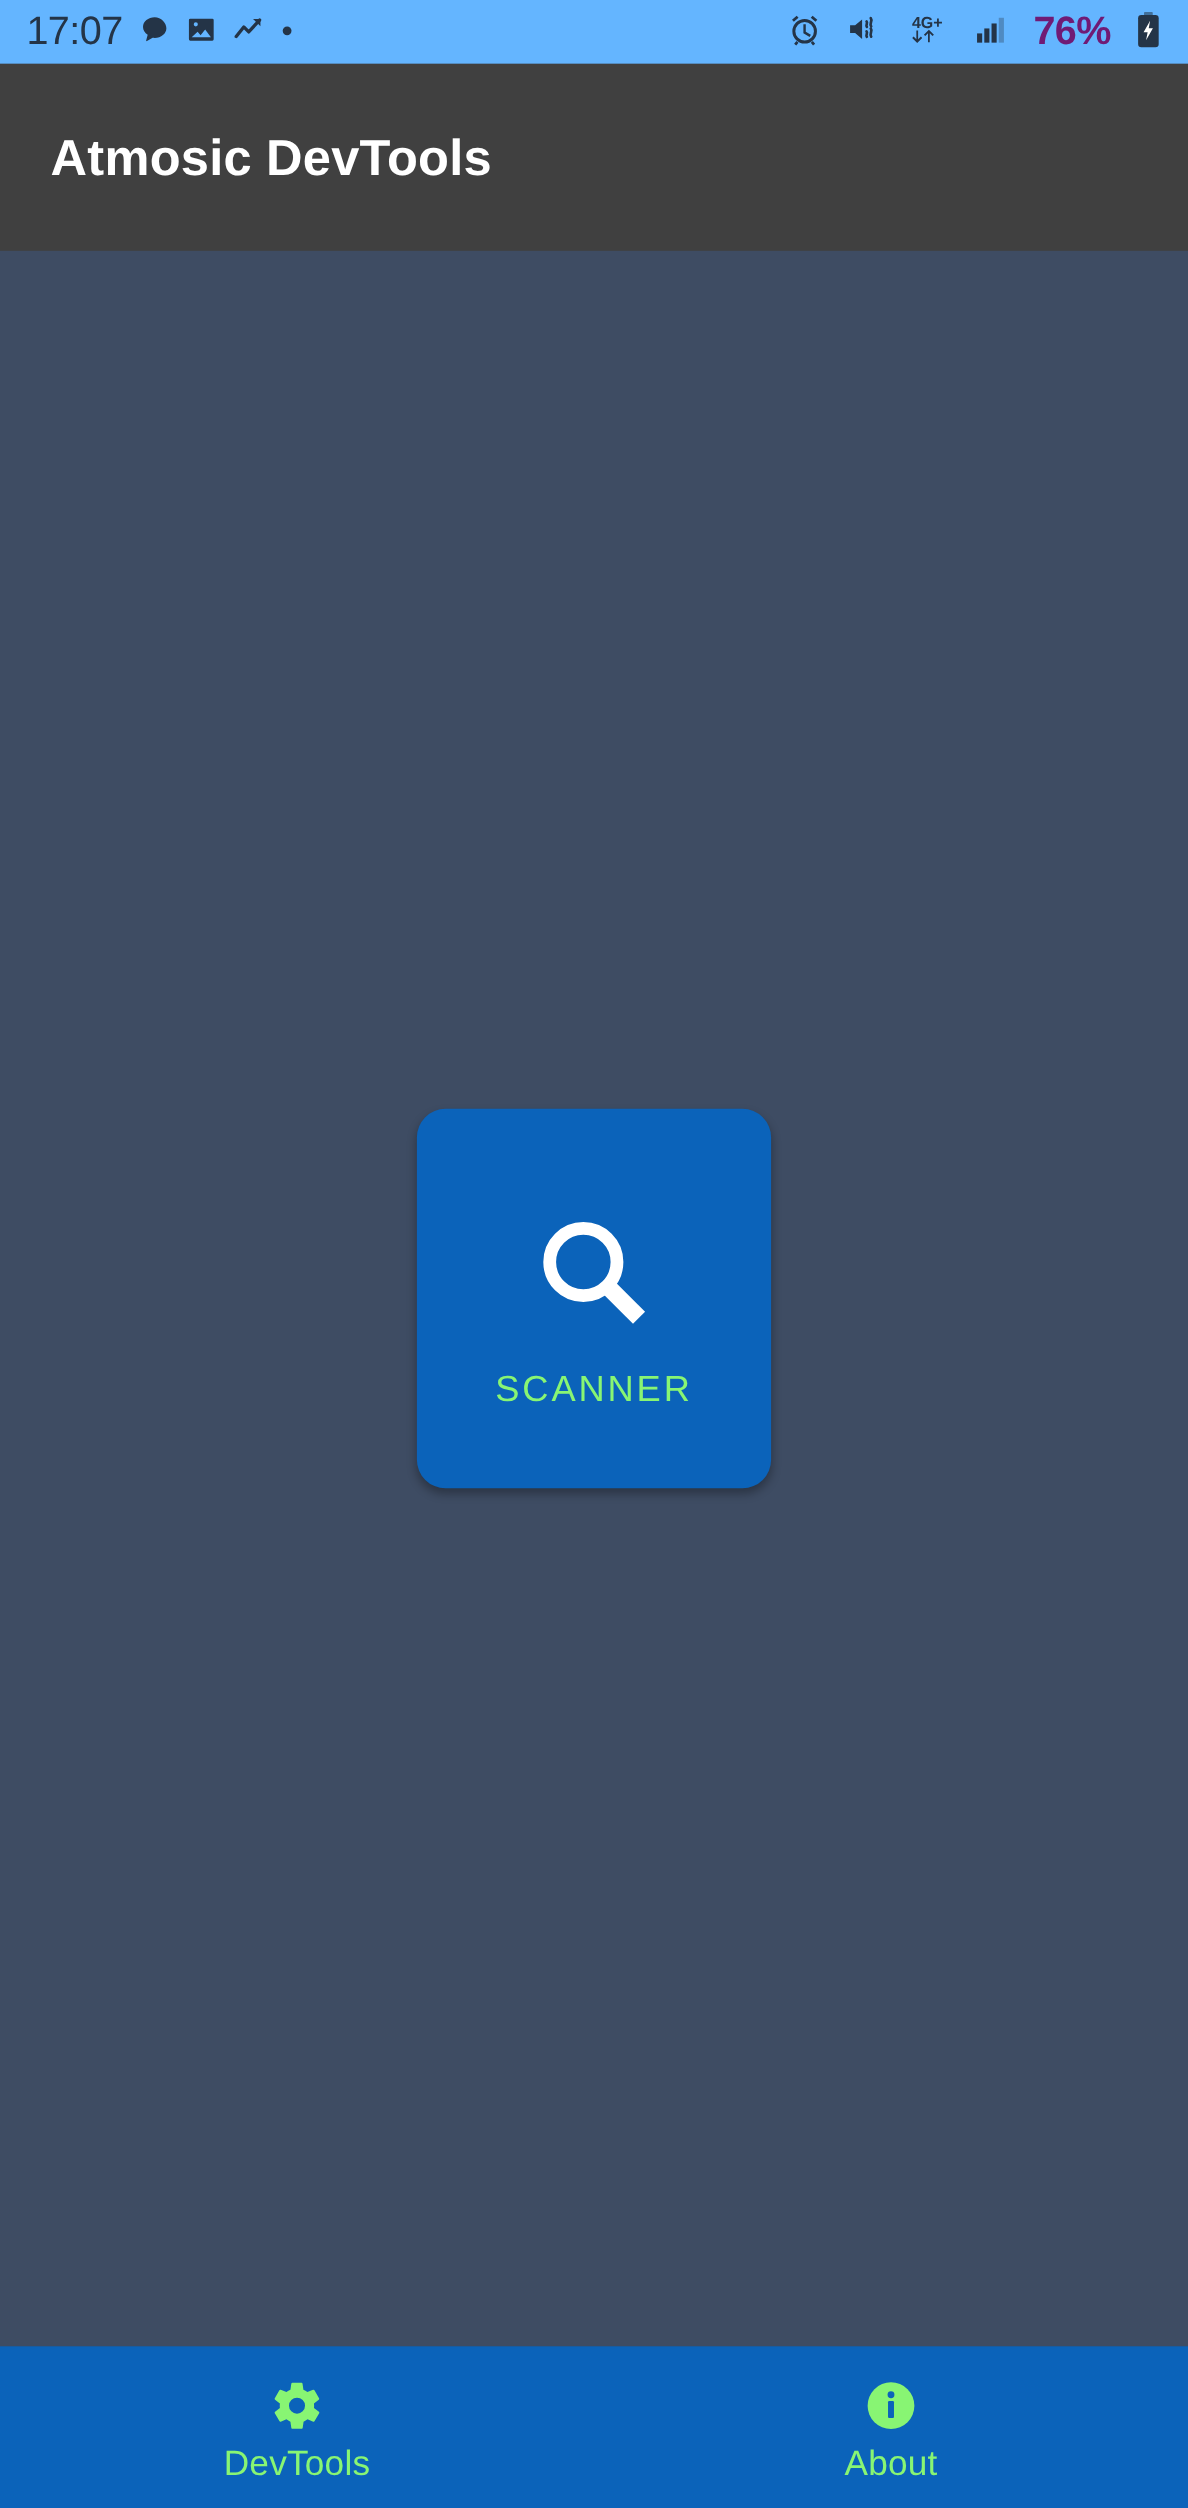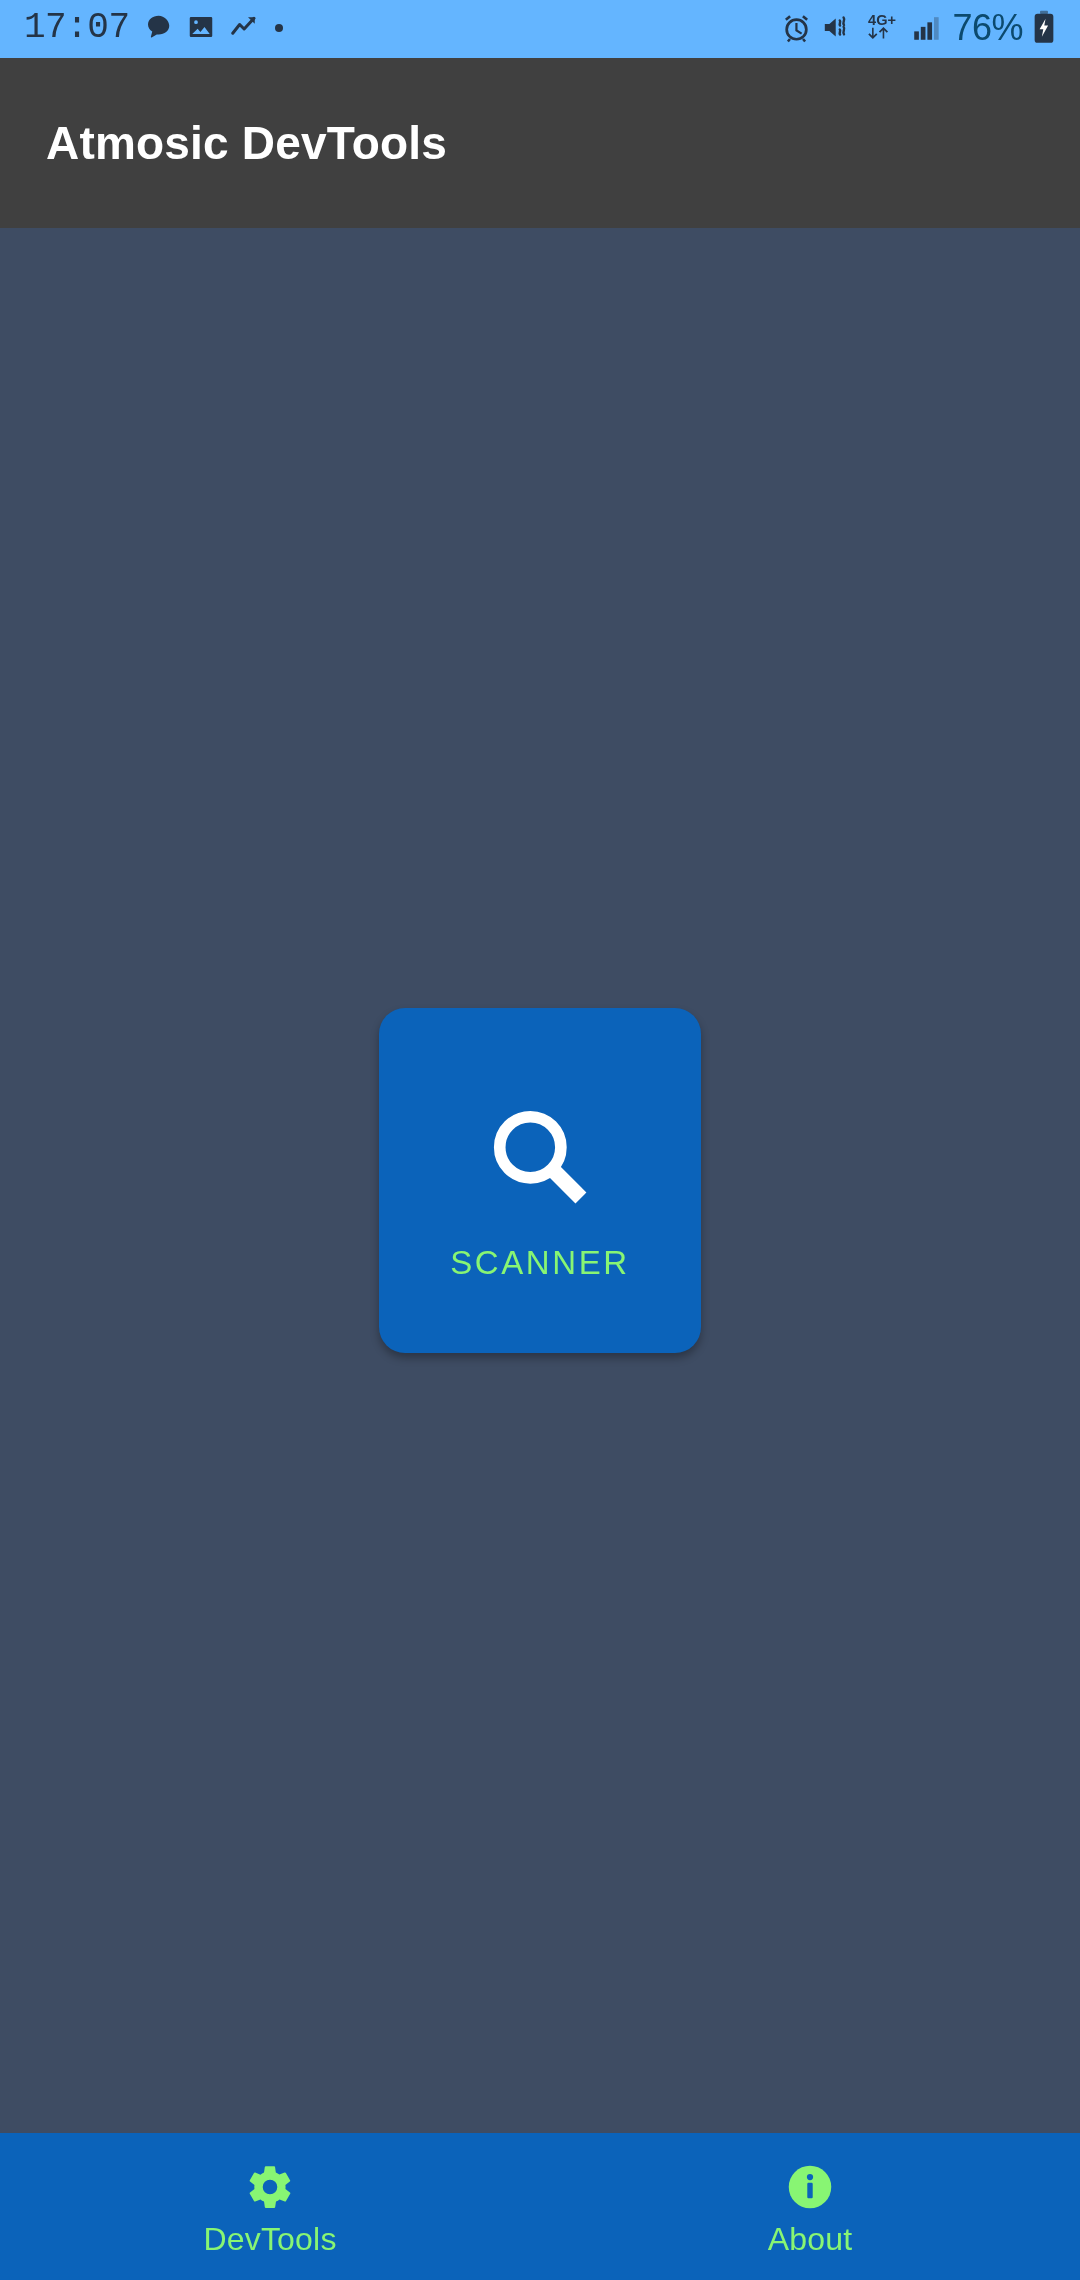--- a/index.html
+++ b/index.html
@@ -31,35 +31,34 @@
     box-sizing: border-box;
   }
   .sb-left {
     display: flex;
     align-items: center;
     gap: 13px;
   }
   .sb-right {
     display: flex;
     align-items: center;
-    gap: 9px;
+    gap: 22px;
   }
   #status-clock {
     color: #243447;
     font-size: 36px;
     font-weight: 400;
     letter-spacing: -0.5px;
     line-height: 1;
     padding-bottom: 2px;
-    font-family: Liberation Mono, monospace;
   }
   #battery-percent {
-    color: #0c4a6e;
+    color: #701a75;
     font-size: 36px;
-    font-weight: 400;
+    font-weight: 700;
     letter-spacing: -0.5px;
     line-height: 1;
     padding-bottom: 2px;
   }
   .sb-icon { display: block; }
 
   
   #app-bar {
     position: absolute;
     left: 0; top: 58px;

